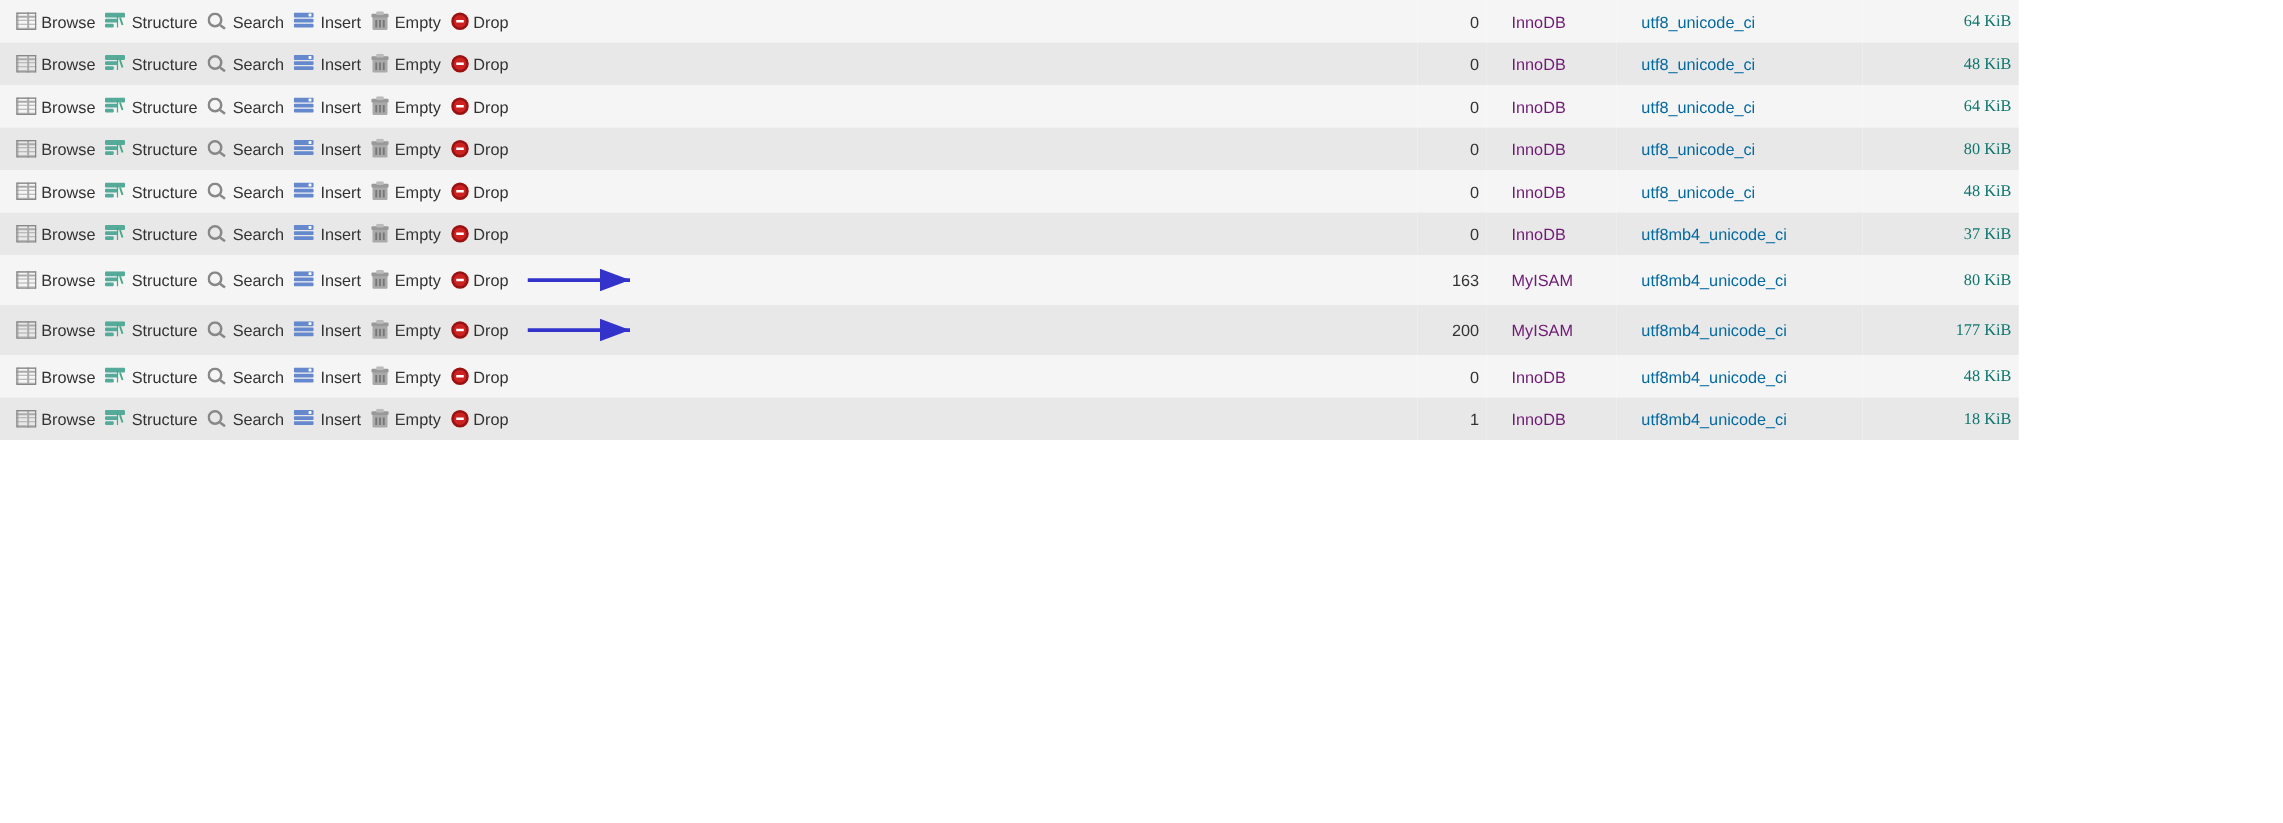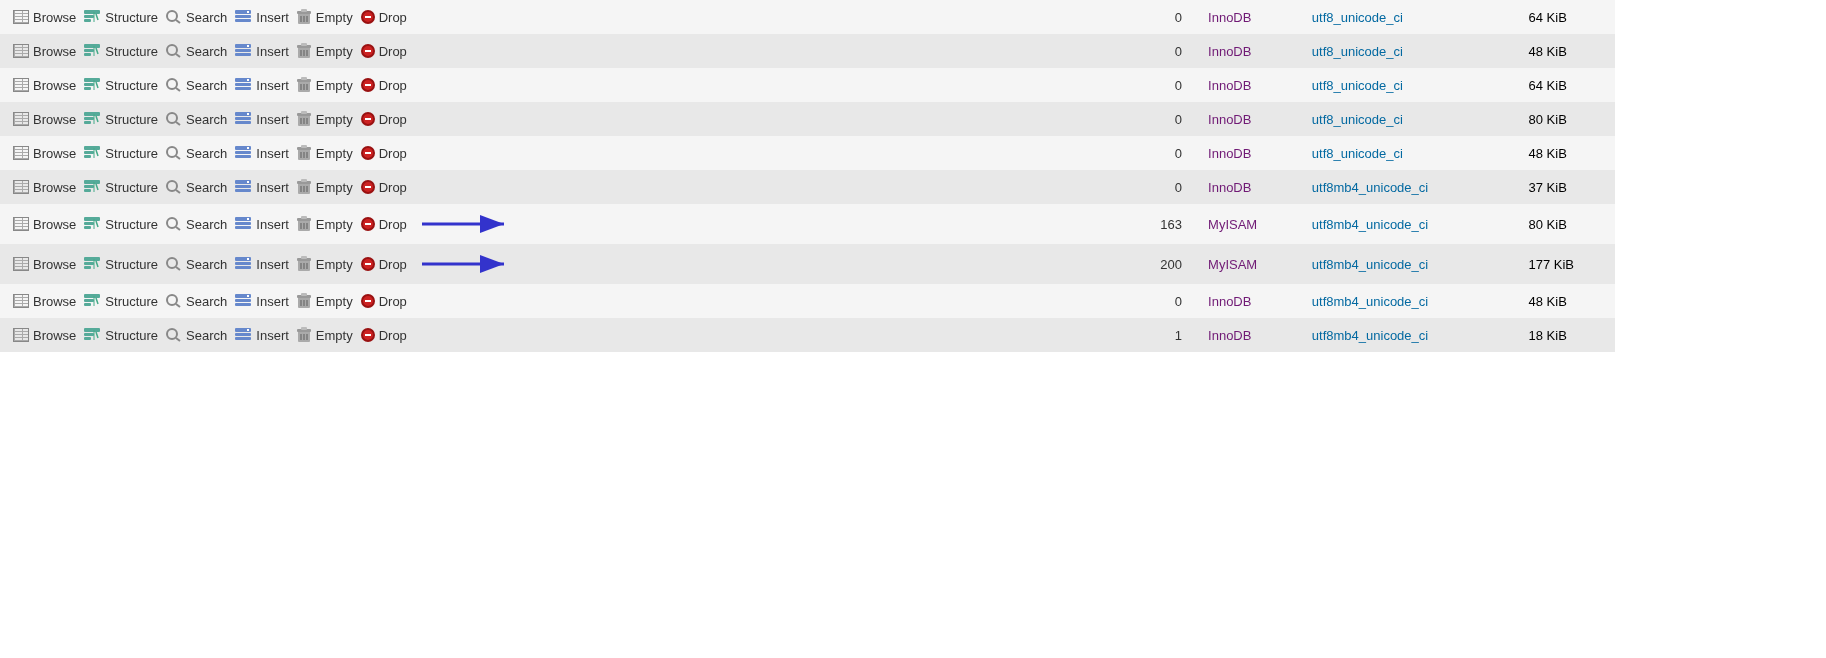--- a/index.html
+++ b/index.html
@@ -44,24 +44,24 @@
     }
     .engine-cell {
       color: #701a75;
       min-width: 70px;
     }
     .collation-cell {
       color: #0369a1;
       min-width: 140px;
     }
     .size-cell {
-      text-align: left;
+      text-align: right;
       min-width: 70px;
-      color: #000000;
-      font-family: Liberation Sans, sans-serif;
+      color: #0f766e;
+      font-family: Liberation Serif, serif;
     }
 
     
     .browse-icon {
       display:inline-block; width:16px; height:14px;
       background: repeating-linear-gradient(0deg, #aaa 0px, #aaa 1px, transparent 1px, transparent 3px),
                   repeating-linear-gradient(90deg, #aaa 0px, #aaa 1px, transparent 1px, transparent 8px);
       border: 1px solid #888;
       vertical-align: middle;
       margin-right: 1px;

